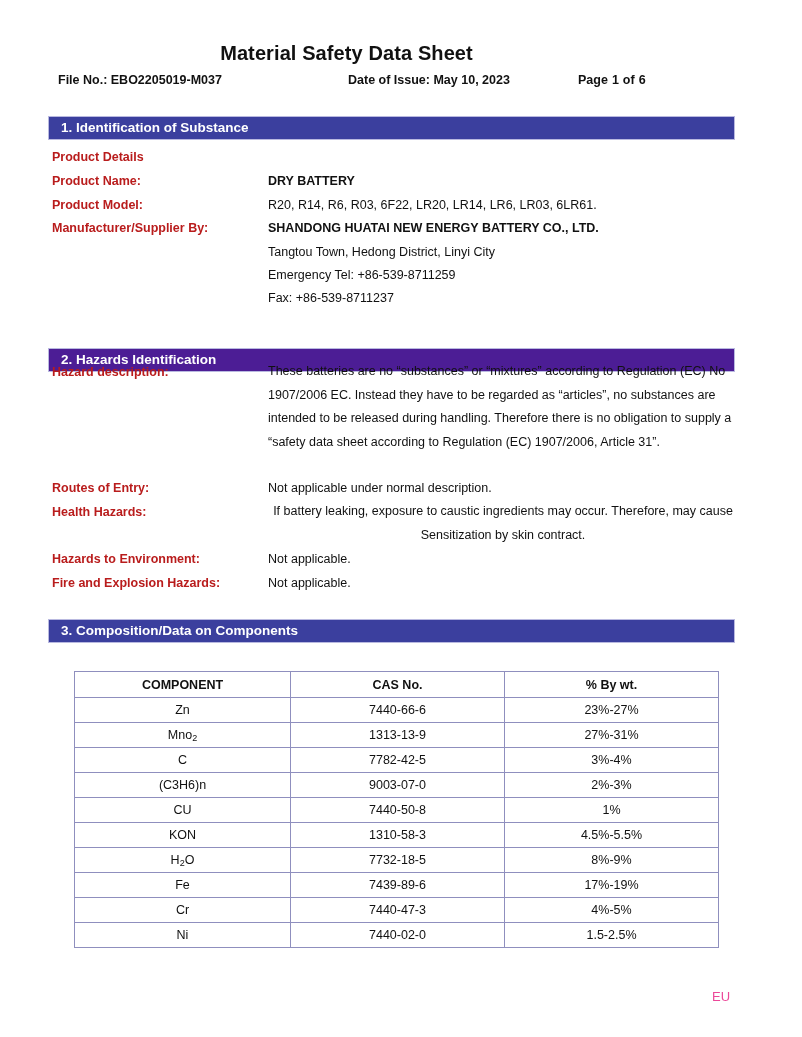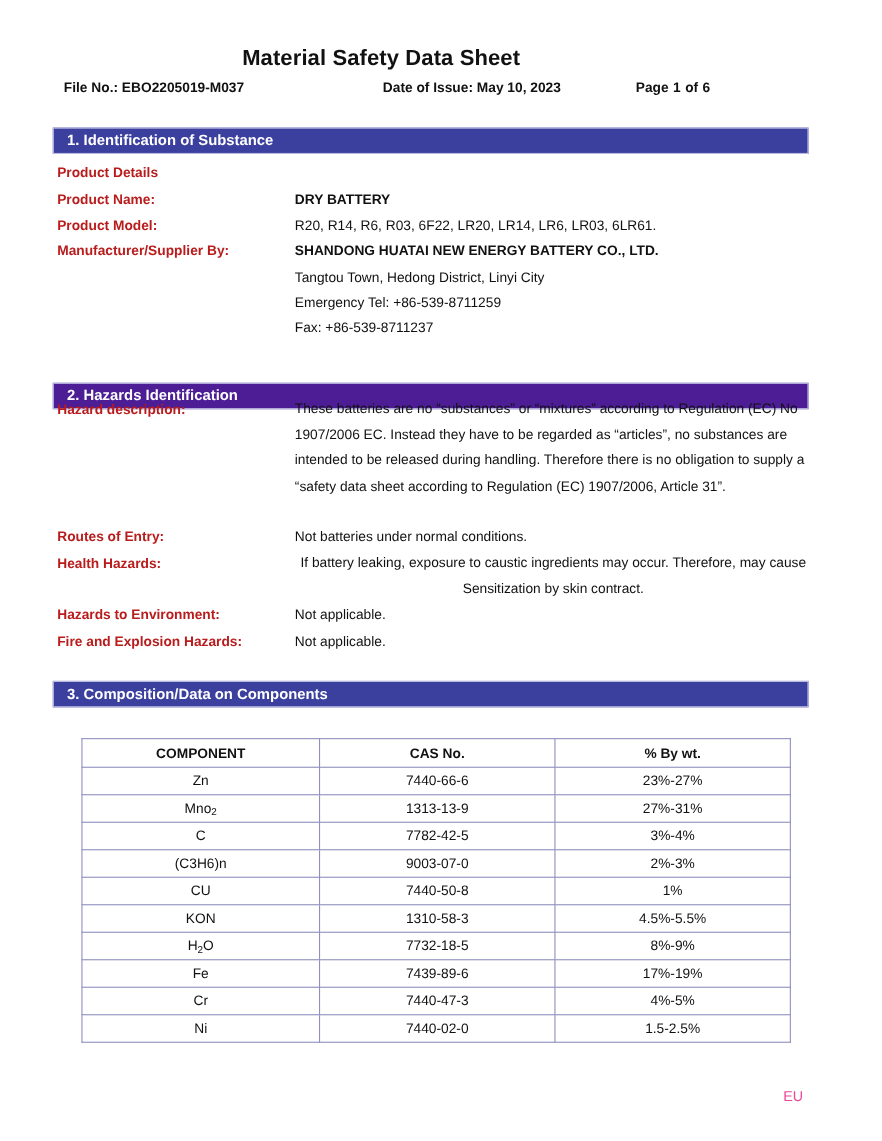--- a/index.html
+++ b/index.html
@@ -181,21 +181,21 @@
   <div class="val nowrap" style="left:268px; top:291px;">Fax: +86-539-8711237</div>
 
   <div class="section-bar" style="top: 348px; background: #4c1d95; text-align: right;">
     <span class="label">2. Hazards Identification</span>
   </div>
 
   <div class="lbl" style="left:52px; top:365px;">Hazard description:</div>
   <div class="val wrap" style="left:268px; top:360px;">These batteries are no “substances” or “mixtures” according to Regulation (EC) No 1907/2006 EC. Instead they have to be regarded as “articles”, no substances are intended to be released during handling. Therefore there is no obligation to supply a “safety data sheet according to Regulation (EC) 1907/2006, Article 31”.</div>
 
   <div class="lbl" style="left:52px; top:481px;">Routes of Entry:</div>
-  <div class="val nowrap" style="left:268px; top:481px;">Not batteries under normal conditions.</div>
+  <div class="val nowrap" style="left:268px; top:481px;">Not applicable under normal description.</div>
 
   <div class="lbl" style="left:52px; top:505px;">Health Hazards:</div>
   <div class="val wrap" style="left:268px; top:500px;text-align:center;">If battery leaking, exposure to caustic ingredients may occur. Therefore, may cause Sensitization by skin contract.</div>
 
   <div class="lbl" style="left:52px; top:552px;">Hazards to Environment:</div>
   <div class="val nowrap" style="left:268px; top:552px;">Not applicable.</div>
 
   <div class="lbl" style="left:52px; top:576px;">Fire and Explosion Hazards:</div>
   <div class="val nowrap" style="left:268px; top:576px;">Not applicable.</div>
 

